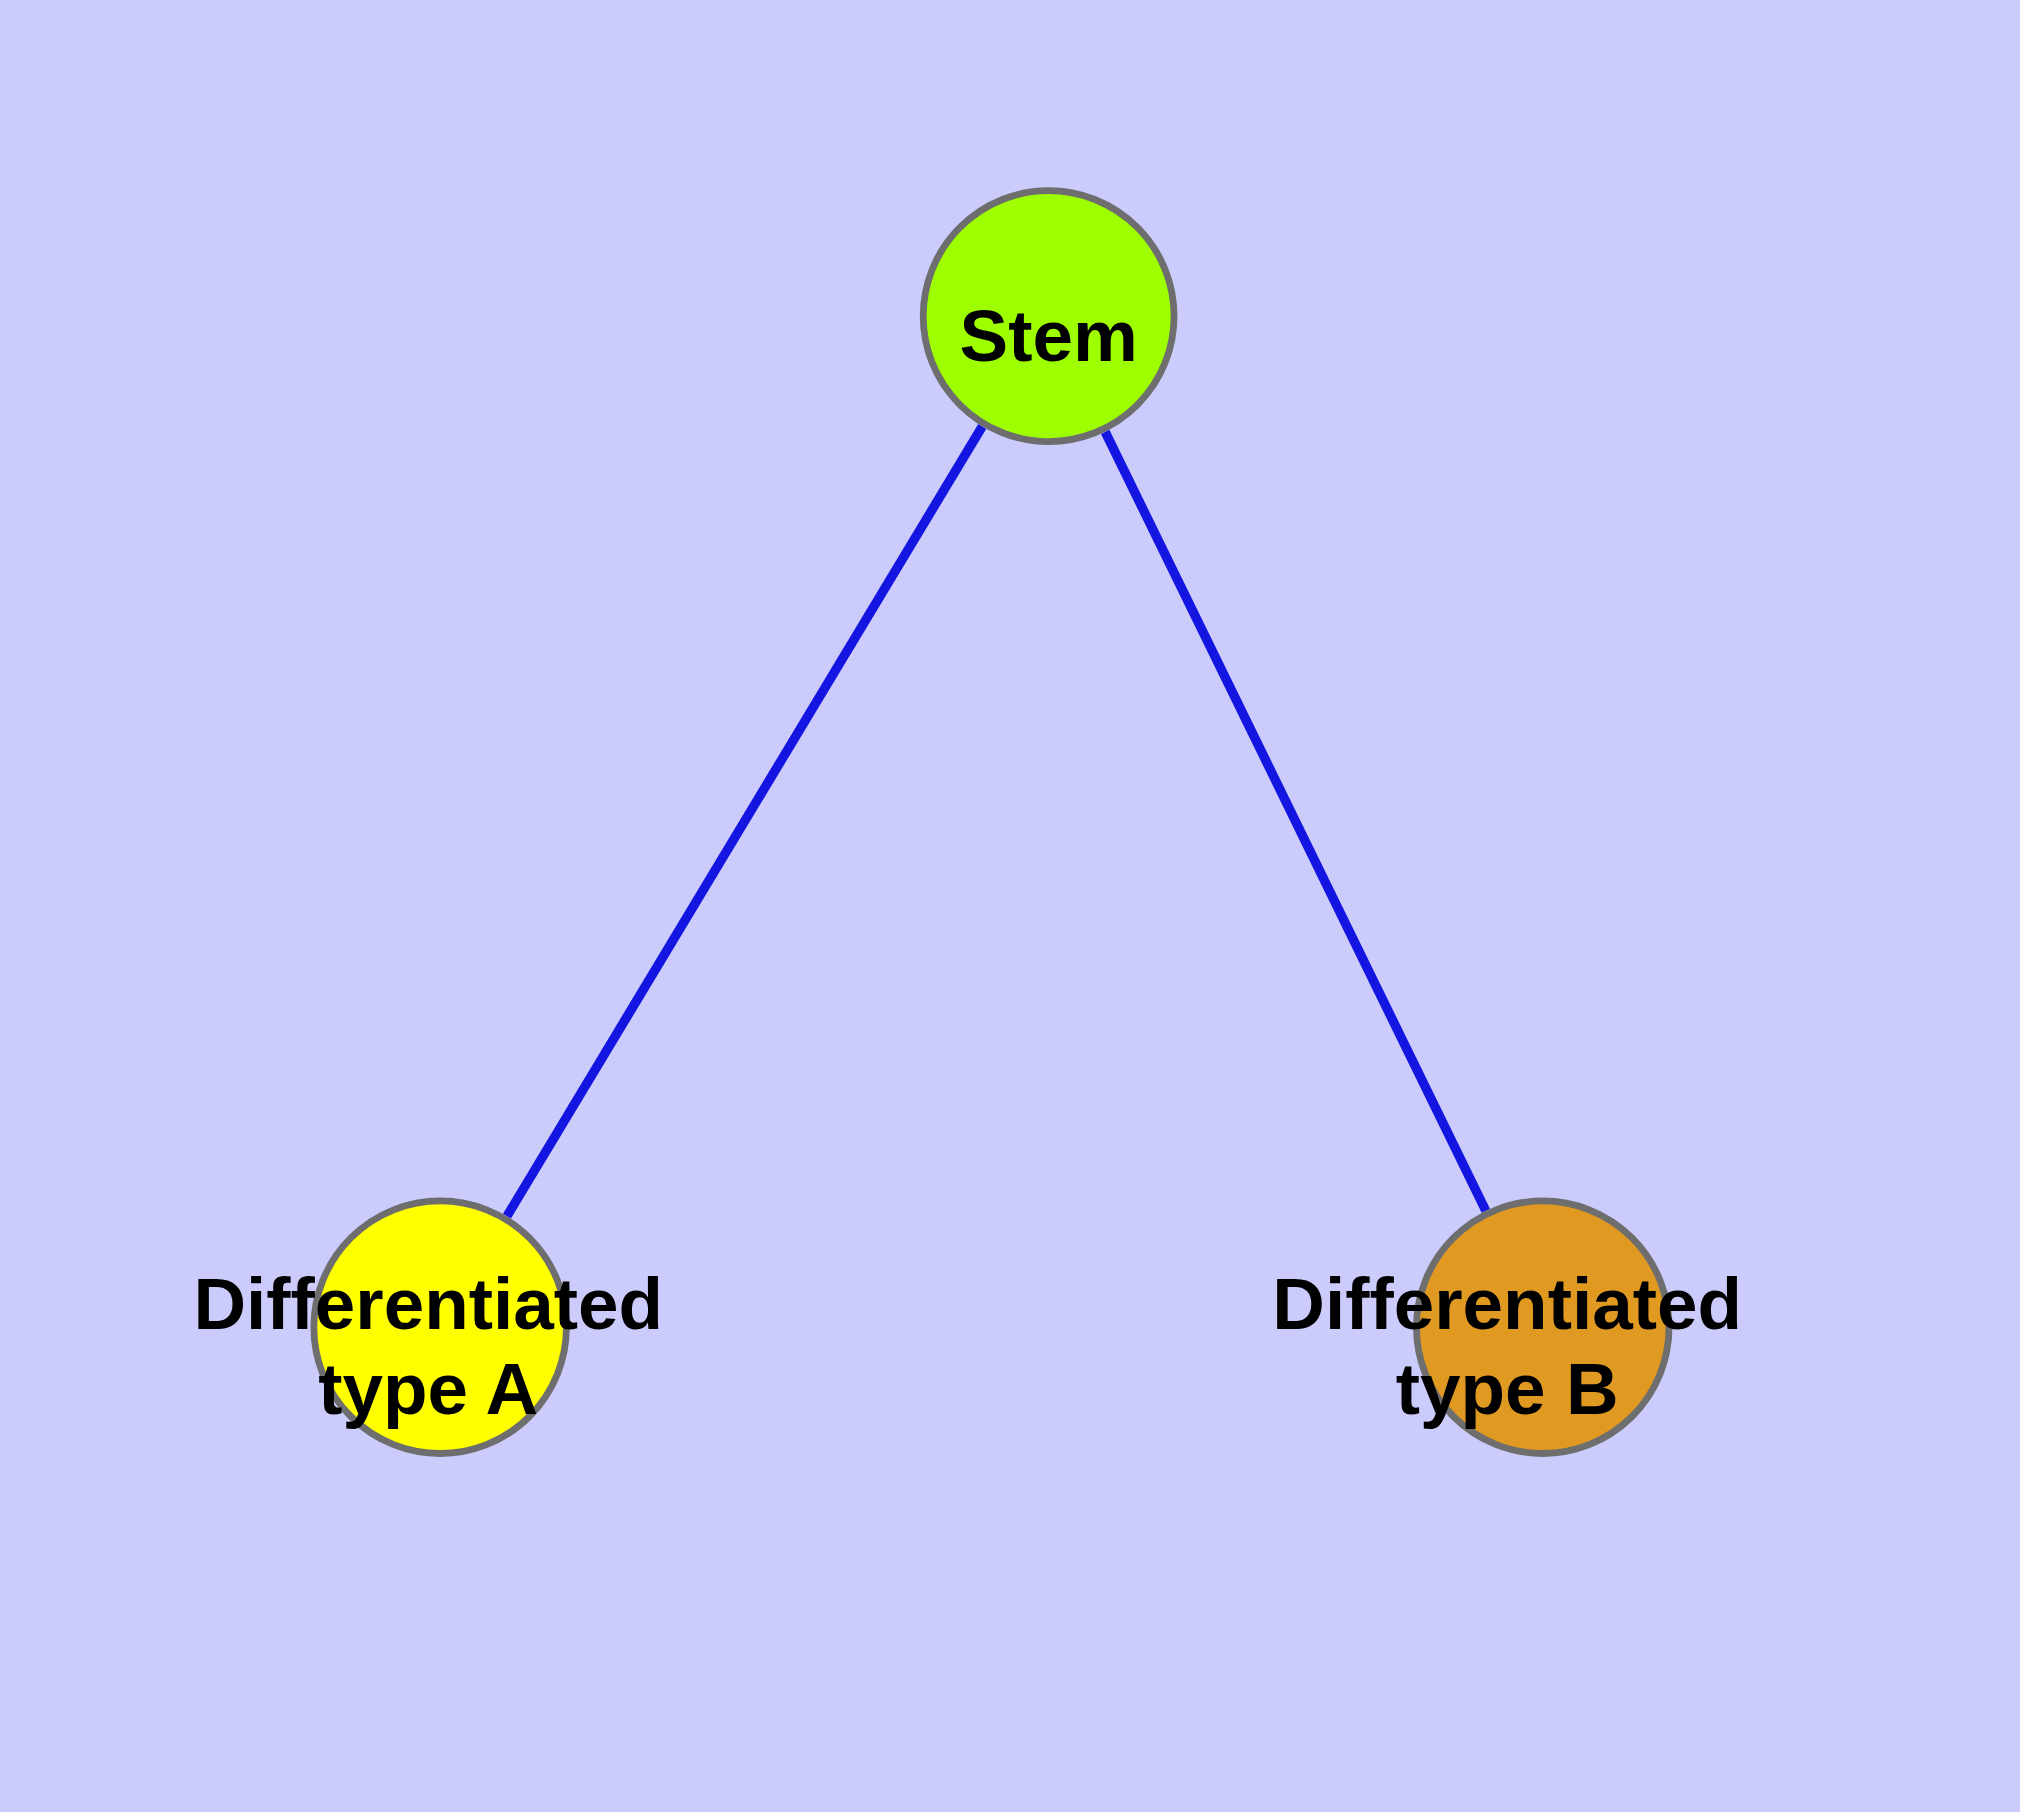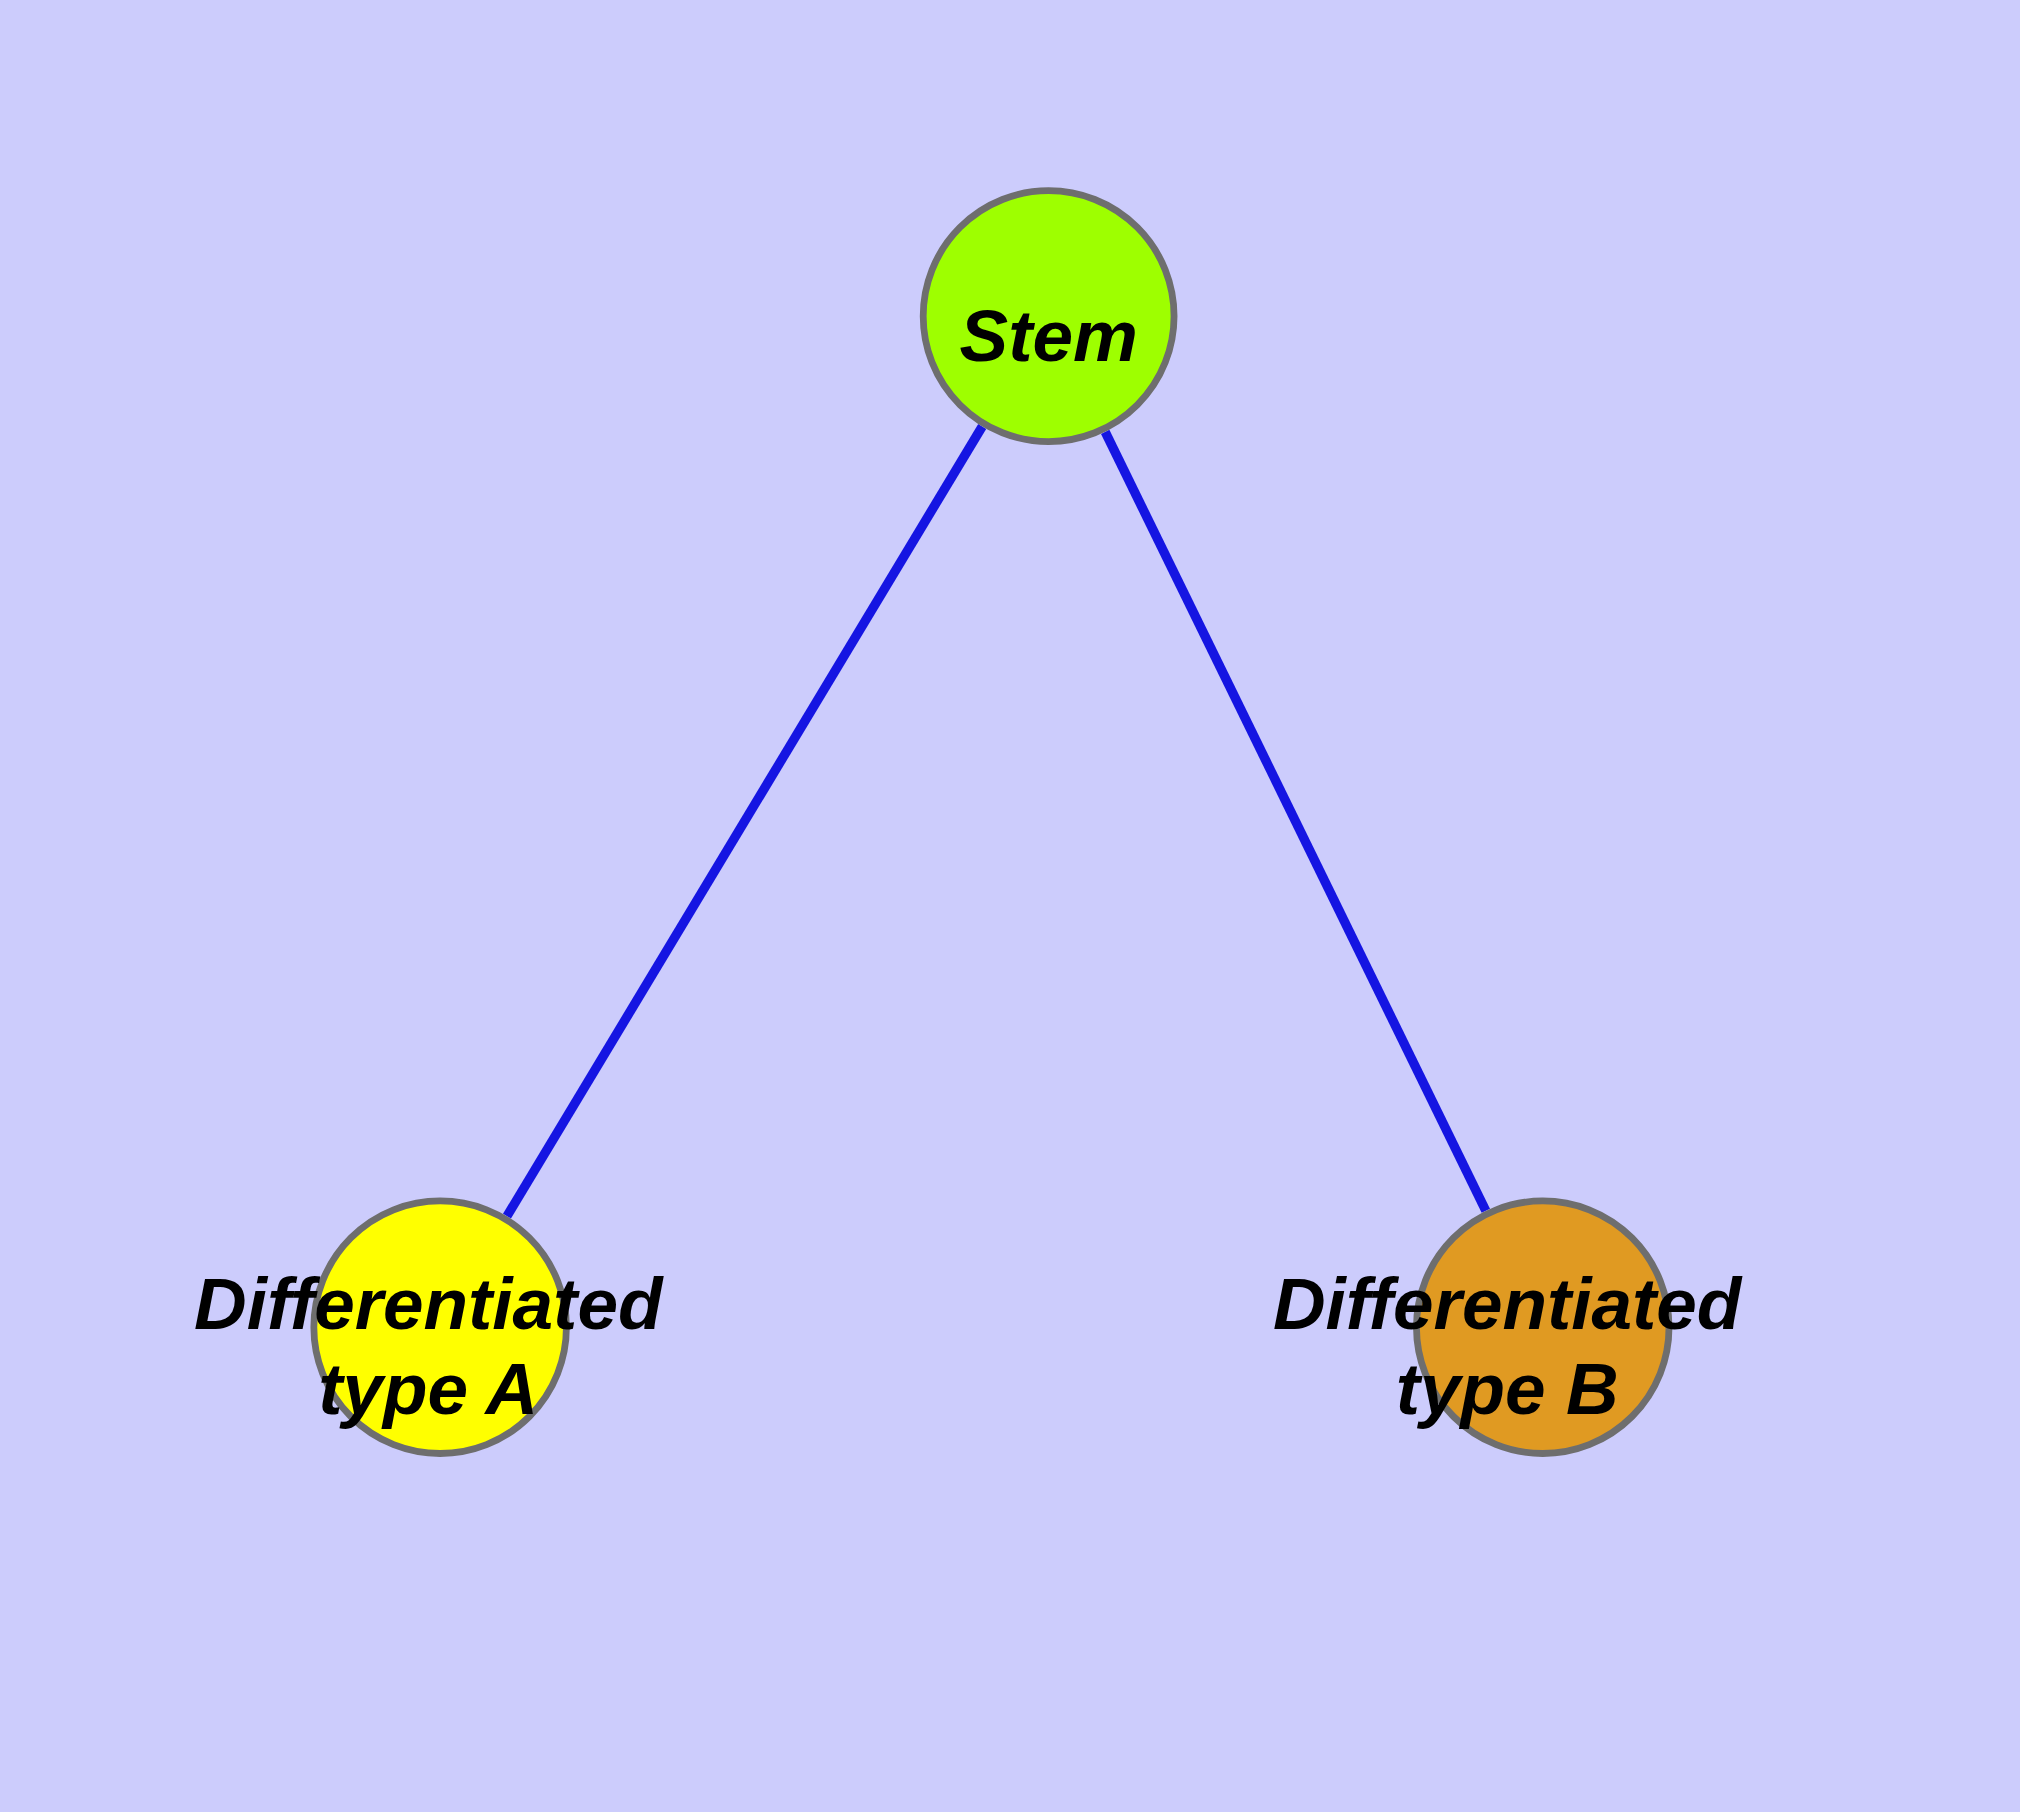--- a/index.html
+++ b/index.html
@@ -8,21 +8,20 @@
     background: #ffffff;
   }
   body {
     font-family: "Liberation Sans", sans-serif;
   }
   #canvas {
     position: relative;
     width: 2021px;
     height: 1812px;
     overflow: hidden;
-    font-style: italic;
   }
   #graph-bg {
     position: absolute;
     left: 0;
     top: 0;
     width: 2021px;
     height: 1812px;
   }
   #graph-svg {
     position: absolute;

